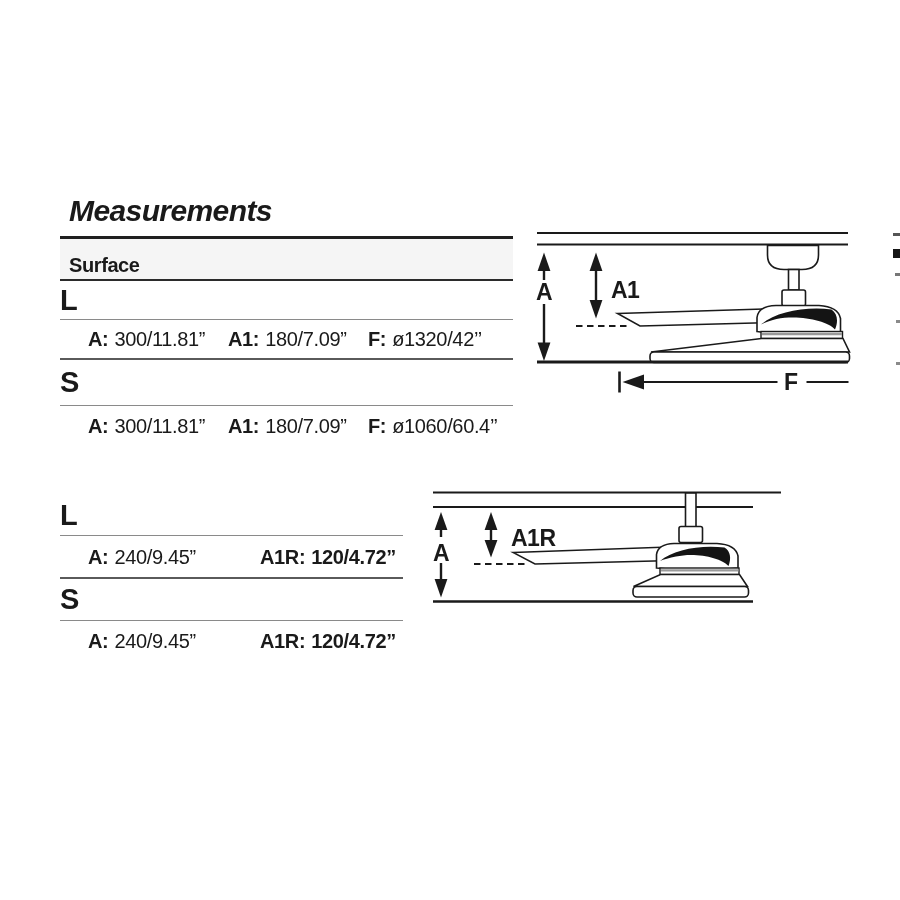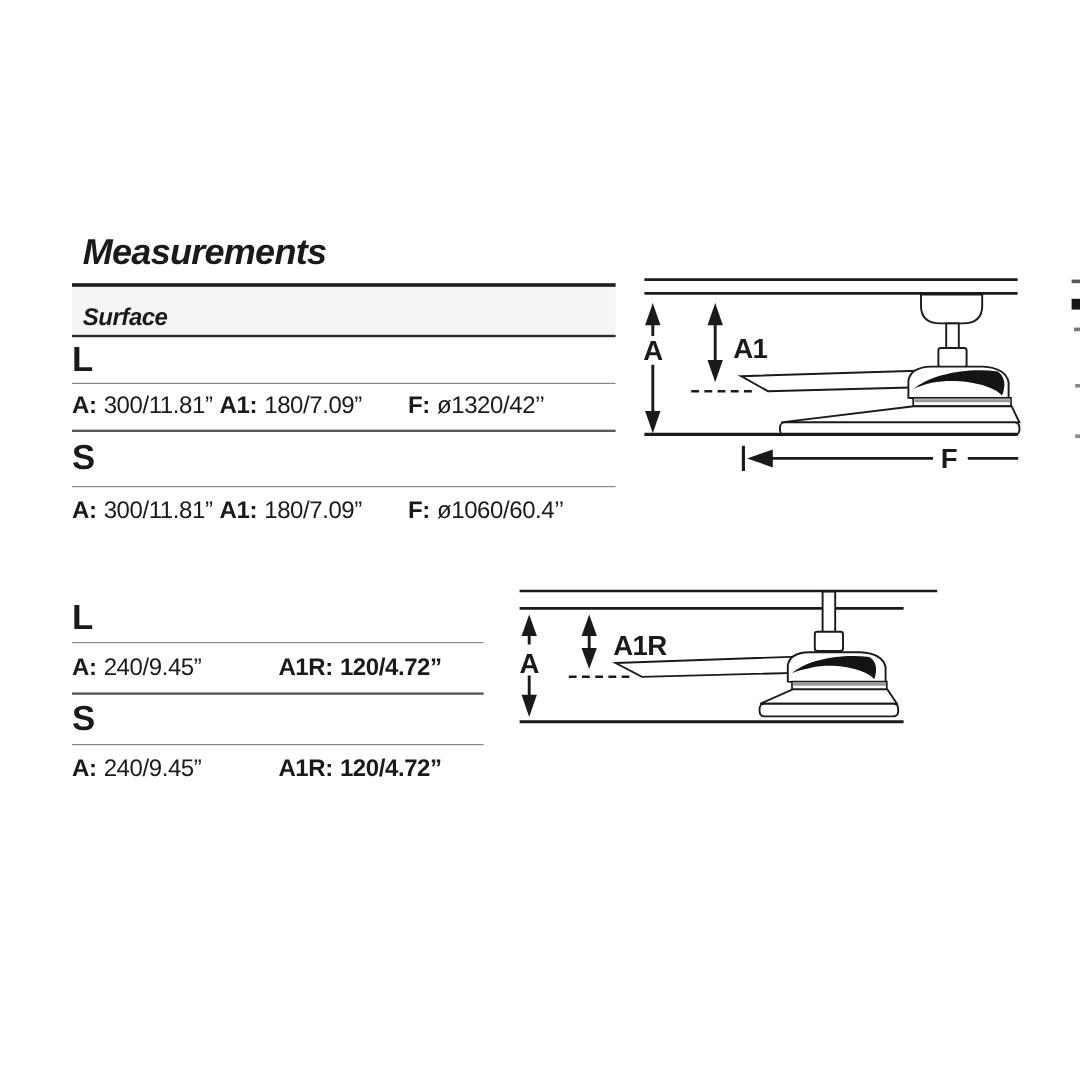--- a/index.html
+++ b/index.html
@@ -3,29 +3,29 @@
 <meta charset="utf-8">
 <style>
   html,body{margin:0;padding:0;background:#fff;}
   #canvas{position:relative;width:900px;height:900px;background:#fff;overflow:hidden;
           font-family:"Liberation Sans",sans-serif;color:#1a1a1a;padding-left:19px;}
   .abs{position:absolute;}
   .title{left:69px;top:194px;font-size:30px;font-weight:bold;font-style:italic;letter-spacing:-0.6px;}
   .spec-table{position:absolute;box-sizing:border-box;}
   .band{box-sizing:border-box;background:#f5f5f5;border-top:3px solid #1f1f1f;border-bottom:2.5px solid #2b2b2b;
         display:flex;align-items:center;padding-left:9px;}
-  .band span{font-weight:bold;font-style:italic;font-size:20px;letter-spacing:-0.4px;margin-top:12px;}
+  .band span{font-weight:bold;font-size:20px;letter-spacing:-0.4px;margin-top:12px;}
   .row-letter{box-sizing:border-box;display:flex;align-items:center;border-bottom:1.8px solid #8a8a8a;
               font-size:29px;font-weight:bold;}
   .row-specs{position:relative;box-sizing:border-box;border-bottom:2px solid #5a5a5a;
              font-size:20px;letter-spacing:-0.35px;}
   .row-specs.last{border-bottom:none;}
-  .spec{position:absolute;top:50%;transform:translateY(-50%);white-space:nowrap;}
+  .spec{position:absolute;top:50%;transform:translateY(-50%);white-space:nowrap;margin-left:28px;}
   .spec b{margin-right:6px;}
-  .c0{left:0;} .c1{left:123px;} .c2{left:280px;}
+  .c0{left:0;} .c1{left:140px;} .c2{left:280px;}
   .rc0{left:0;} .rc1{left:172px;font-weight:bold;}
   .dlabel{font-family:"Liberation Sans",sans-serif;font-size:23px;font-weight:bold;fill:#1a1a1a;letter-spacing:-0.5px;}
   svg .ln{stroke:#1a1a1a;fill:none;}
   svg .wh{fill:#ffffff;stroke:#1a1a1a;}
   .edge-bit{position:absolute;}
 </style>
 </head>
 <body>
 
 <div id="canvas">

